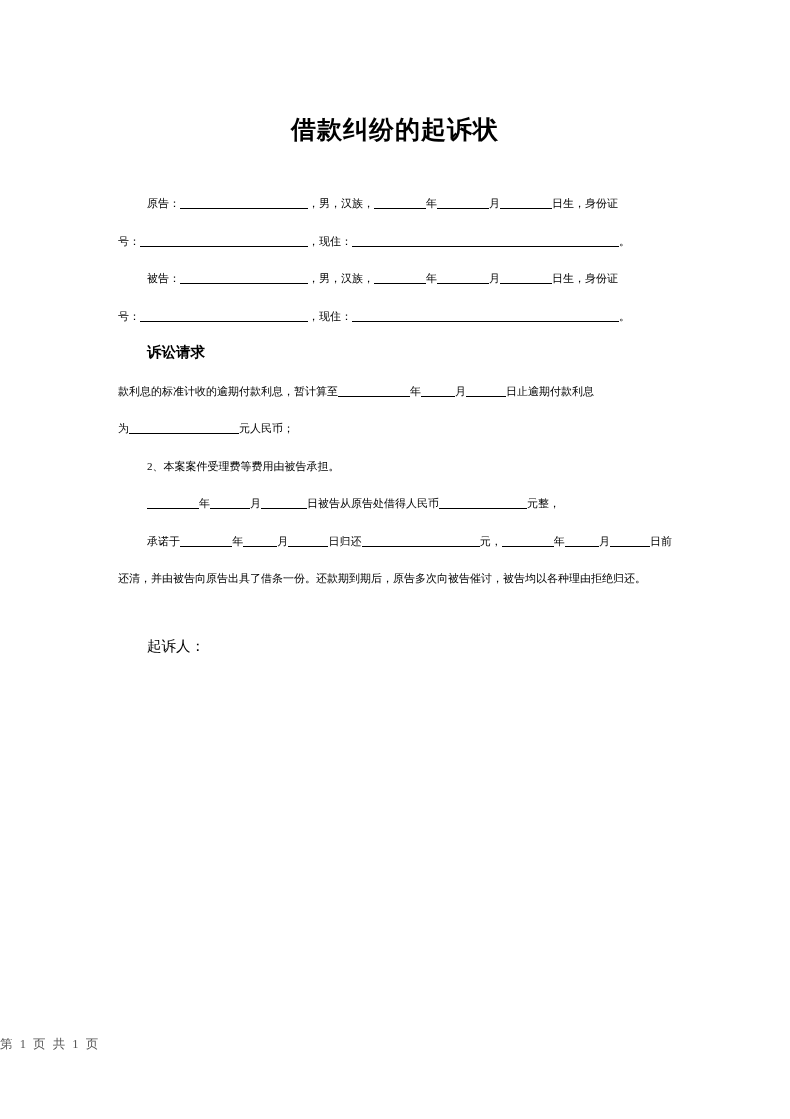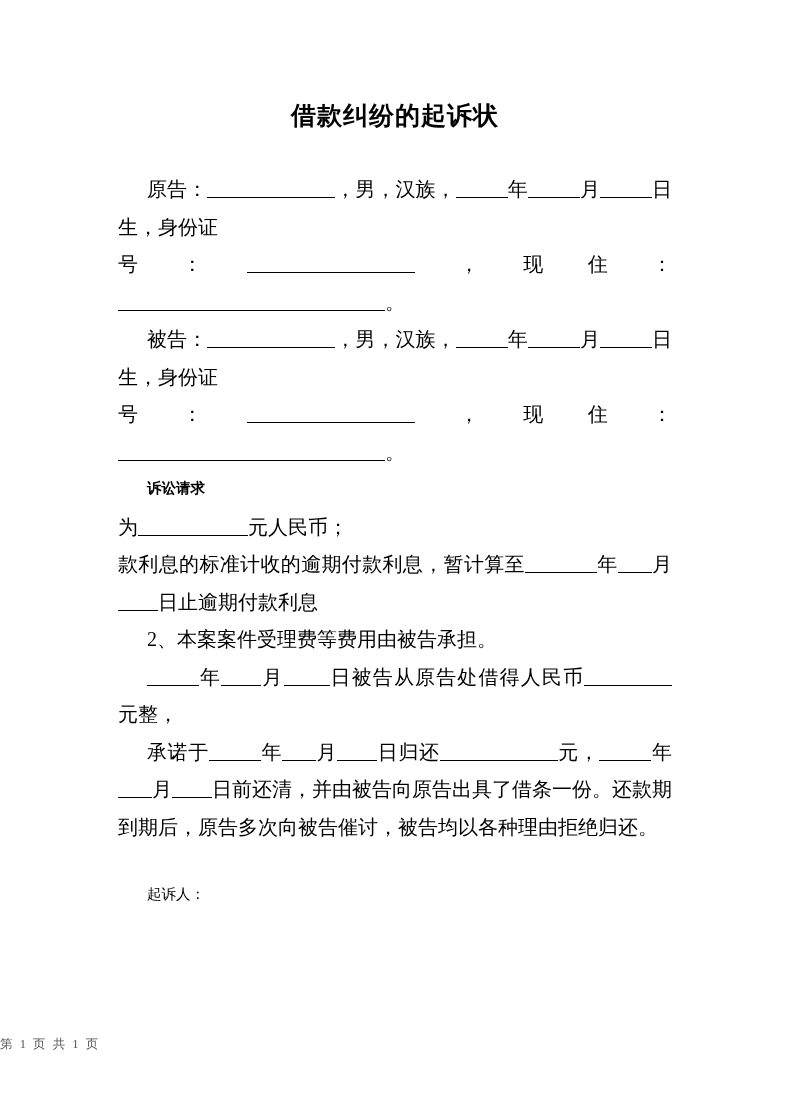--- a/index.html
+++ b/index.html
@@ -24,32 +24,32 @@
     position: absolute;
     left: 118px;
     top: 0;
     width: 554px;
   }
   .doc-title {
     text-align: center;
     font-size: 25px;
     font-weight: bold;
     letter-spacing: 1px;
-    margin: 2px;
+    margin: 16px;
     padding-top: 97px;
     padding-bottom: 0;
     line-height: 34px;
     font-family: "Liberation Serif", "DejaVu Serif", serif;
   }
   .body-block {
     margin-top: 38px;
   }
   p.para {
     margin: 0 0 0 0;
-    font-size: 20px;
+    font-size: 11px;
     line-height: 37.5px;
     text-align: justify;
     text-justify: inter-ideograph;
     word-break: break-all;
   }
   p.indent {
     text-indent: 29px;
   }
   p.heading {
     font-weight: bold;
@@ -112,23 +112,23 @@
       <p class="para"><span>号：</span><span class="blank b168"></span><span>，现住：</span><span class="blank fill-right"></span><span>。</span></p>
 
       <p class="para indent"><span>被告：</span><span class="blank b128"></span><span>，男，汉族，</span><span class="blank b52"></span><span>年</span><span class="blank b52"></span><span>月</span><span class="blank b52"></span><span>日生，身份证</span></p>
 
       <p class="para"><span>号：</span><span class="blank b168"></span><span>，现住：</span><span class="blank fill-right"></span><span>。</span></p>
 
       <p class="heading">诉讼请求</p>
 
 
 
+      <p class="para"><span>款利息的标准计收的逾期付款利息，暂计算至</span><span class="blank b72"></span><span>年</span><span class="blank b34"></span><span>月</span><span class="blank b40"></span><span>日止逾期付款利息</span></p>
+
       <p class="para"><span>为</span><span class="blank b110"></span><span>元人民币；</span></p>
-
-      <p class="para"><span>款利息的标准计收的逾期付款利息，暂计算至</span><span class="blank b72"></span><span>年</span><span class="blank b34"></span><span>月</span><span class="blank b40"></span><span>日止逾期付款利息</span></p>
 
       <p class="para indent">2、本案案件受理费等费用由被告承担。</p>
 
 
       <p class="para indent"><span class="blank b52"></span><span>年</span><span class="blank b40"></span><span>月</span><span class="blank b46"></span><span>日被告从原告处借得人民币</span><span class="blank b88"></span><span>元整，</span></p>
 
       <p class="para indent"><span>承诺于</span><span class="blank b52"></span><span>年</span><span class="blank b34"></span><span>月</span><span class="blank b40"></span><span>日归还</span><span class="blank b118"></span><span>元，</span><span class="blank b52"></span><span>年</span><span class="blank b34"></span><span>月</span><span class="blank b40"></span><span>日前还</span><span>清，并由被告向原告出具了借条一份。还款期到期后，原告多次向被告催讨，被告均以各种理由拒绝归还。</span></p>
 
 
 

